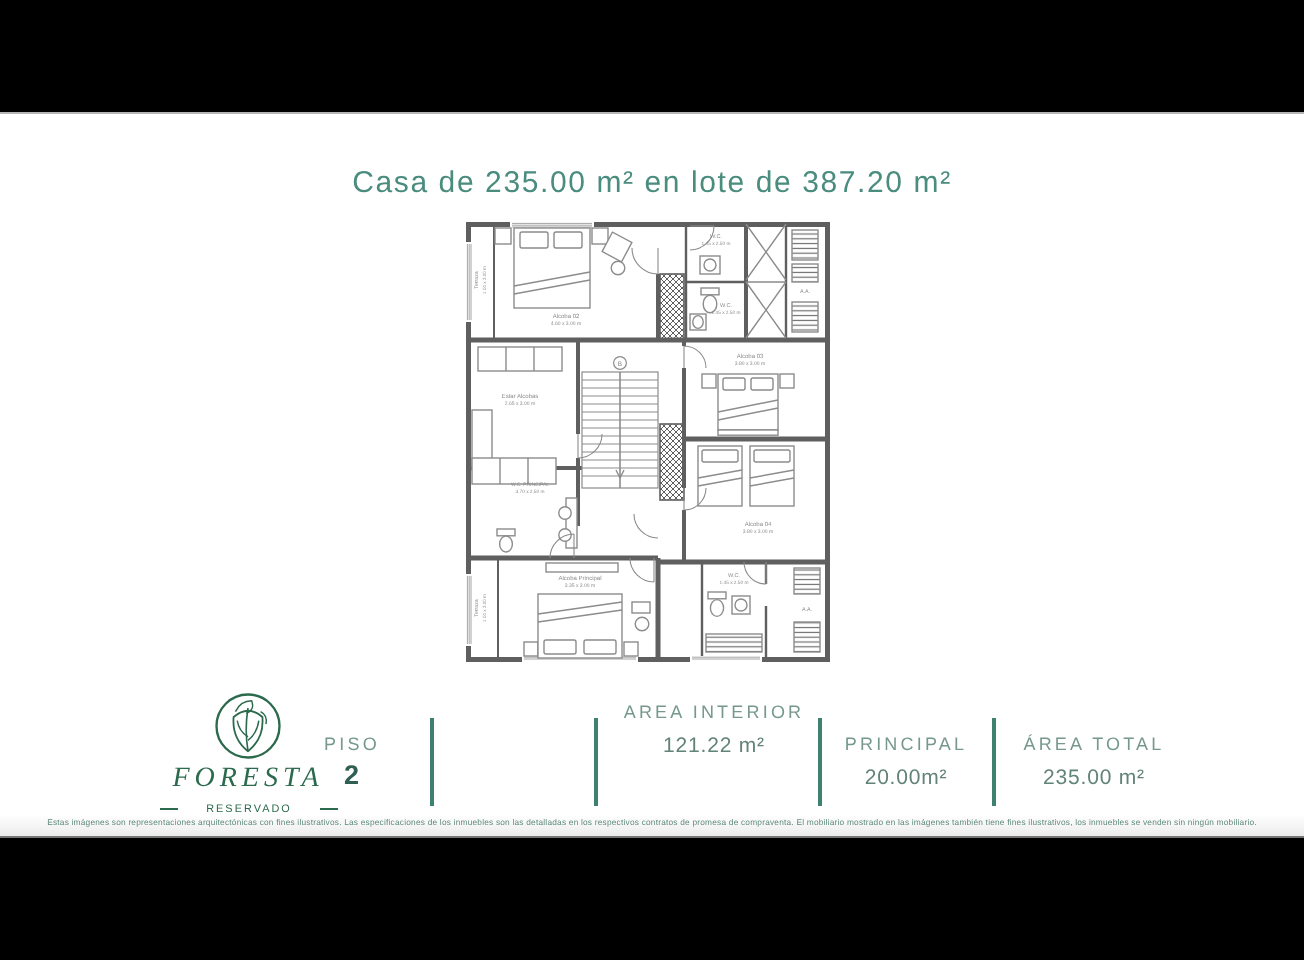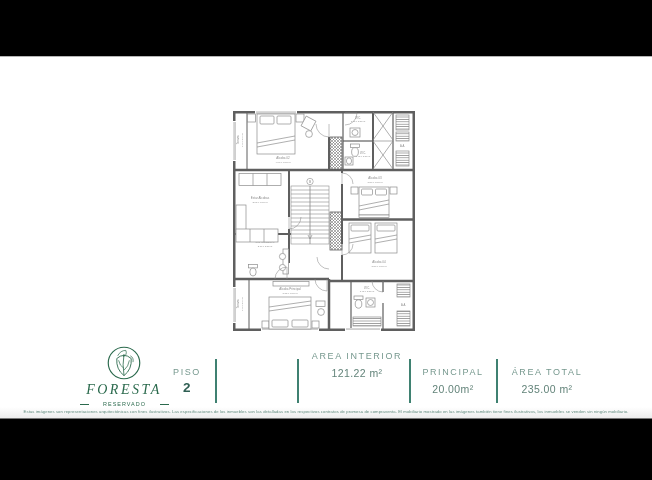--- a/index.html
+++ b/index.html
@@ -40,20 +40,21 @@
     position:absolute;left:50%;top:352px;white-space:nowrap;
     transform:translateX(-50%) scale(.52);transform-origin:center top;
     font-size:8px;color:#5e8a7d;letter-spacing:.2px;
   }
 </style>
 </head>
 <body>
 
 <div class="content">
 
+  <div class="title">Casa de 235.00 m² en lote de 387.20 m²</div>
 
   <div class="plan">
     <svg viewBox="0 0 182 220">
       <defs>
         <pattern id="hatch" width="3" height="3" patternUnits="userSpaceOnUse">
           <path d="M0,3 L3,0 M0,0 L3,3" stroke="#5f5f5f" stroke-width="0.5"></path>
         </pattern>
         <pattern id="stripes" width="2.4" height="2.4" patternUnits="userSpaceOnUse">
           <line x1="0" y1="1.2" x2="2.4" y2="1.2" stroke="#6d6d6d" stroke-width="0.6"></line>
         </pattern>
@@ -244,21 +245,21 @@
       </g>
     </svg>
     <div class="logo-name">FORESTA</div>
     <div class="logo-sub">
       <span class="rule"></span>
       <span class="txt">RESERVADO</span>
       <span class="rule"></span>
     </div>
   </div>
 
-  <div class="col" style="left:187px;top:310px">
+  <div class="col" style="left:176px;top:310px">
     <div class="hdr">PISO</div>
     <div class="val big">2</div>
   </div>
   <div class="vdiv" style="left:215px"></div>
 
   <div class="vdiv" style="left:297px"></div>
 
   <div class="col" style="left:357px;top:294px">
     <div class="hdr">AREA INTERIOR</div>
     <div class="val">121.22 m²</div>

